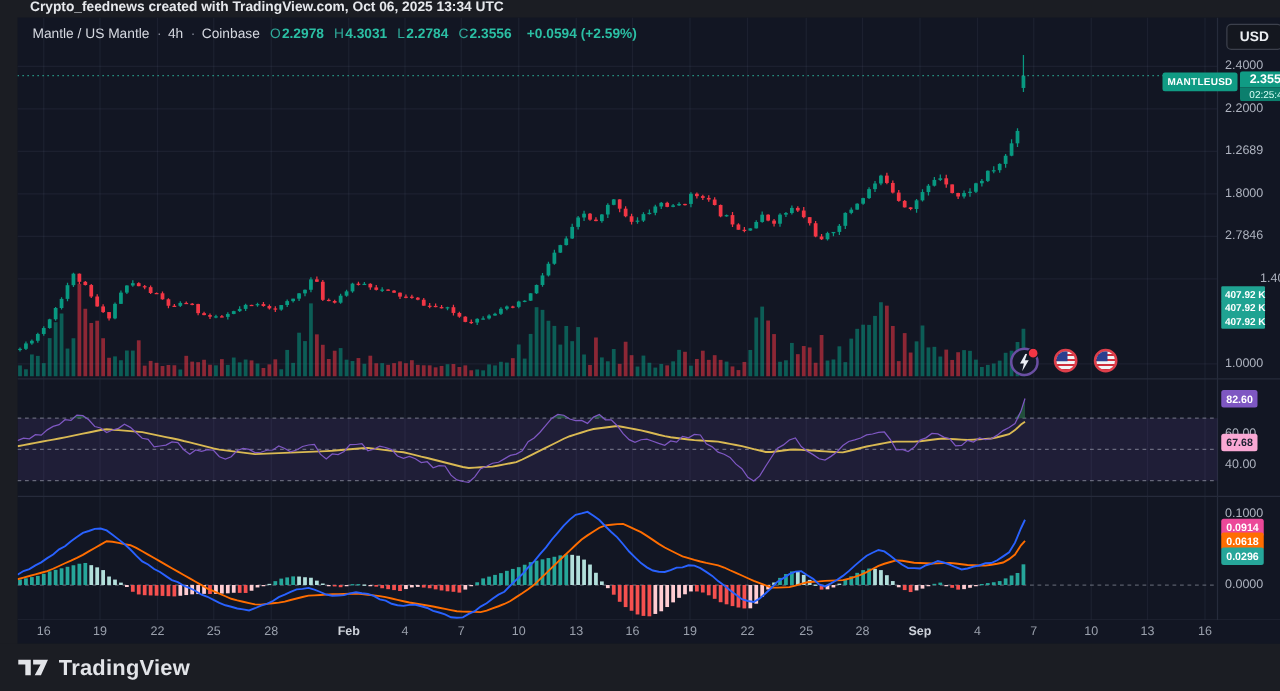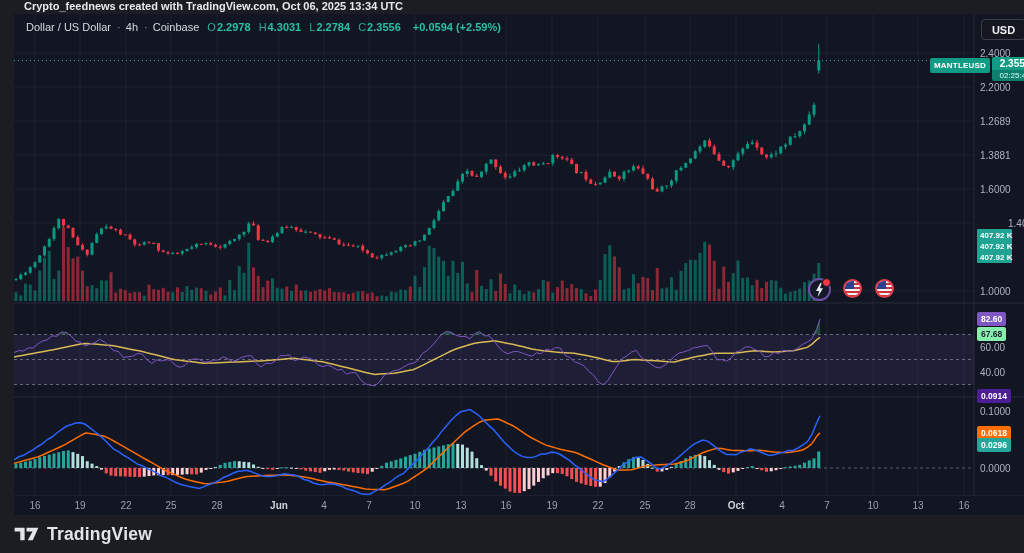--- a/index.html
+++ b/index.html
@@ -778,21 +778,21 @@
       </g>
       <line x1="0" y1="46.548" x2="960" y2="46.548" stroke="#2bb39b" stroke-width="1" stroke-dasharray="1 3"></line>
       <path d="M0,320.5 L0.0,320.5 L4.8,320.5 L9.5,320.5 L14.3,320.5 L19.0,320.5 L23.8,320.5 L28.5,320.5 L33.3,320.5 L38.0,320.5 L42.8,320.5 L47.5,318.1 L52.3,318.5 L57.0,320.5 L61.8,320.5 L66.5,320.5 L71.3,320.5 L76.0,320.5 L80.8,320.5 L85.5,320.5 L90.3,320.5 L95.0,320.5 L99.8,320.5 L104.5,320.5 L109.3,320.5 L114.0,320.5 L118.8,320.5 L123.5,320.5 L128.3,320.5 L133.0,320.5 L137.8,320.5 L142.5,320.5 L147.3,320.5 L152.0,320.5 L156.8,320.5 L161.5,320.5 L166.3,320.5 L171.0,320.5 L175.8,320.5 L180.5,320.5 L185.3,320.5 L190.0,320.5 L194.8,320.5 L199.5,320.5 L204.3,320.5 L209.0,320.5 L213.8,320.5 L218.5,320.5 L223.3,320.5 L228.0,320.5 L232.8,320.5 L237.5,320.5 L242.3,320.5 L247.0,320.5 L251.8,320.5 L256.5,320.5 L261.3,320.5 L266.0,320.5 L270.8,320.5 L275.5,320.5 L280.3,320.5 L285.0,320.5 L289.8,320.5 L294.5,320.5 L299.3,320.5 L304.0,320.5 L308.8,320.5 L313.5,320.5 L318.3,320.5 L323.0,320.5 L327.8,320.5 L332.5,320.5 L337.3,320.5 L342.0,320.5 L346.8,320.5 L351.5,320.5 L356.3,320.5 L361.0,320.5 L365.8,320.5 L370.5,320.5 L375.3,320.5 L380.0,320.5 L384.8,320.5 L389.5,320.5 L394.3,320.5 L399.0,320.5 L403.8,320.5 L408.5,320.5 L413.3,320.5 L418.0,320.5 L422.8,320.5 L427.5,320.5 L432.3,317.5 L437.0,318.2 L441.8,320.5 L446.5,320.5 L451.3,320.5 L456.0,320.5 L460.8,319.7 L465.5,317.6 L470.3,320.5 L475.0,320.5 L479.8,320.5 L484.5,320.5 L489.3,320.5 L494.0,320.5 L498.8,320.5 L503.5,320.5 L508.3,320.5 L513.0,320.5 L517.8,320.5 L522.5,320.5 L527.3,320.5 L532.0,320.5 L536.8,320.5 L541.5,320.5 L546.3,320.5 L551.0,320.5 L555.8,320.5 L560.5,320.5 L565.3,320.5 L570.0,320.5 L574.8,320.5 L579.5,320.5 L584.3,320.5 L589.0,320.5 L593.8,320.5 L598.5,320.5 L603.3,320.5 L608.0,320.5 L612.8,320.5 L617.5,320.5 L622.3,320.5 L627.0,320.5 L631.8,320.5 L636.5,320.5 L641.3,320.5 L646.0,320.5 L650.8,320.5 L655.5,320.5 L660.3,320.5 L665.0,320.5 L669.8,320.5 L674.5,320.5 L679.3,320.5 L684.0,320.5 L688.8,320.5 L693.5,320.5 L698.3,320.5 L703.0,320.5 L707.8,320.5 L712.5,320.5 L717.3,320.5 L722.0,320.5 L726.8,320.5 L731.5,320.5 L736.3,320.5 L741.0,320.5 L745.8,320.5 L750.5,320.5 L755.3,320.5 L760.0,320.5 L764.8,320.5 L769.5,320.5 L774.3,320.5 L779.0,320.5 L783.8,320.5 L788.5,320.5 L793.3,320.5 L798.0,320.5 L802.8,314.9 L806.0,304.8 L806,320.5 Z" fill="rgba(46,125,80,0.55)" clip-path="url(#cr)"></path>
       <polyline points="0.0,343.0 4.8,342.1 9.5,341.2 14.3,340.3 19.0,339.4 23.8,338.5 28.5,337.7 33.3,336.8 38.0,335.9 42.8,334.9 47.5,333.9 52.3,332.9 57.0,332.0 61.8,331.0 66.5,330.0 71.3,329.4 76.0,329.8 80.8,330.1 85.5,330.5 90.3,330.9 95.0,331.3 99.8,331.7 104.5,332.7 109.3,333.7 114.0,334.7 118.8,335.7 123.5,336.6 128.3,337.6 133.0,338.8 137.8,339.9 142.5,341.1 147.3,342.3 152.0,343.5 156.8,344.7 161.5,345.7 166.3,346.3 171.0,346.9 175.8,347.5 180.5,348.1 185.3,348.7 190.0,349.3 194.8,349.1 199.5,348.9 204.3,348.7 209.0,348.5 213.8,348.3 218.5,348.1 223.3,347.9 228.0,347.7 232.8,347.5 237.5,347.3 242.3,347.1 247.0,346.9 251.8,346.6 256.5,346.2 261.3,345.8 266.0,345.4 270.8,345.0 275.5,344.6 280.3,344.3 285.0,344.9 289.8,345.5 294.5,346.1 299.3,346.7 304.0,347.3 308.8,347.8 313.5,348.9 318.3,350.1 323.0,351.3 327.8,352.4 332.5,353.6 337.3,354.8 342.0,356.0 346.8,357.2 351.5,358.4 356.3,359.6 361.0,360.4 365.8,360.1 370.5,359.8 375.3,359.5 380.0,359.3 384.8,358.4 389.5,357.5 394.3,356.6 399.0,355.7 403.8,353.6 408.5,351.3 413.3,348.9 418.0,346.5 422.8,344.1 427.5,341.8 432.3,339.4 437.0,337.0 441.8,335.0 446.5,333.5 451.3,332.0 456.0,330.5 460.8,329.2 465.5,328.6 470.3,328.0 475.0,327.4 479.8,326.8 484.5,327.6 489.3,328.5 494.0,329.4 498.8,330.3 503.5,331.4 508.3,332.6 513.0,333.8 517.8,334.9 522.5,335.8 527.3,336.4 532.0,337.0 536.8,337.6 541.5,338.1 546.3,338.4 551.0,338.7 555.8,339.0 560.5,339.3 565.3,340.2 570.0,341.1 574.8,342.0 579.5,342.9 584.3,344.1 589.0,345.3 593.8,346.4 598.5,347.6 603.3,347.6 608.0,347.0 612.8,346.4 617.5,345.8 622.3,345.6 627.0,345.9 631.8,346.2 636.5,346.5 641.3,346.8 646.0,347.1 650.8,347.4 655.5,347.7 660.3,347.9 665.0,346.8 669.8,345.6 674.5,344.4 679.3,343.2 684.0,342.3 688.8,341.4 693.5,340.5 698.3,339.6 703.0,339.3 707.8,339.3 712.5,339.3 717.3,339.3 722.0,339.0 726.8,338.4 731.5,337.8 736.3,337.2 741.0,336.8 745.8,337.1 750.5,337.4 755.3,337.7 760.0,338.0 764.8,337.7 769.5,337.4 774.3,337.1 779.0,336.8 783.8,335.8 788.5,334.6 793.3,333.4 798.0,330.1 802.8,325.6 806.0,323.4" fill="none" stroke="#d9b953" stroke-width="1.5" clip-path="url(#cr)"></polyline>
       <polyline points="0.0,338.5 4.8,336.6 9.5,337.0 14.3,333.8 19.0,334.1 23.8,329.9 28.5,327.1 33.3,325.7 38.0,321.8 42.8,322.3 47.5,318.1 52.3,318.5 57.0,321.8 61.8,327.2 66.5,328.4 71.3,332.0 76.0,330.0 80.8,328.7 85.5,325.3 90.3,327.9 95.0,332.2 99.8,336.6 104.5,337.5 109.3,343.5 114.0,342.8 118.8,342.1 123.5,339.5 128.3,340.1 133.0,345.8 137.8,349.4 142.5,345.9 147.3,347.0 152.0,345.8 156.8,346.2 161.5,351.4 166.3,353.3 171.0,351.4 175.8,346.4 180.5,344.8 185.3,345.5 190.0,348.1 194.8,347.8 199.5,346.2 204.3,346.0 209.0,342.8 213.8,344.8 218.5,347.4 223.3,346.0 228.0,343.2 232.8,342.0 237.5,341.6 242.3,349.3 247.0,353.1 251.8,349.2 256.5,349.6 261.3,347.2 266.0,341.7 270.8,341.6 275.5,340.9 280.3,346.6 285.0,345.4 289.8,342.9 294.5,344.0 299.3,345.7 304.0,350.8 308.8,352.6 313.5,351.2 318.3,353.0 323.0,356.0 327.8,355.4 332.5,360.2 337.3,358.6 342.0,358.8 346.8,366.1 351.5,369.9 356.3,371.2 361.0,371.8 365.8,367.5 370.5,361.0 375.3,359.0 380.0,356.6 384.8,355.8 389.5,353.1 394.3,350.3 399.0,349.3 403.8,346.6 408.5,339.4 413.3,336.4 418.0,331.8 422.8,326.1 427.5,320.5 432.3,317.5 437.0,318.2 441.8,321.2 446.5,322.5 451.3,322.4 456.0,324.7 460.8,319.7 465.5,317.6 470.3,321.8 475.0,321.8 479.8,326.6 484.5,332.9 489.3,337.7 494.0,339.8 498.8,337.8 503.5,337.4 508.3,339.0 513.0,340.7 517.8,342.3 522.5,338.8 527.3,339.7 532.0,335.1 536.8,336.3 541.5,333.6 546.3,334.0 551.0,341.1 555.8,343.5 560.5,347.7 565.3,349.4 570.0,351.9 574.8,357.3 579.5,361.0 584.3,367.9 589.0,370.8 593.8,366.7 598.5,359.0 603.3,351.6 608.0,344.6 612.8,341.9 617.5,338.0 622.3,336.4 627.0,343.2 631.8,346.9 636.5,349.7 641.3,353.0 646.0,354.0 650.8,351.1 655.5,347.6 660.3,342.4 665.0,339.2 669.8,337.9 674.5,336.4 679.3,333.9 684.0,333.2 688.8,331.9 693.5,331.6 698.3,337.6 703.0,345.8 707.8,345.6 712.5,347.2 717.3,343.9 722.0,338.1 726.8,336.3 731.5,332.8 736.3,333.1 741.0,335.7 745.8,337.0 750.5,342.7 755.3,342.3 760.0,338.3 764.8,339.6 769.5,336.4 774.3,337.6 779.0,337.0 783.8,334.1 788.5,330.5 793.3,328.0 798.0,324.9 802.8,314.9 806.0,304.8" fill="none" stroke="#7e57c2" stroke-width="1" clip-path="url(#cr)"></polyline>
       <polyline points="0.0,449.4 4.8,448.1 9.5,446.8 14.3,445.5 19.0,444.2 23.8,442.9 28.5,441.0 33.3,438.8 38.0,436.6 42.8,434.5 47.5,432.3 52.3,429.9 57.0,427.1 61.8,424.4 66.5,421.7 71.3,419.0 76.0,419.4 80.8,420.3 85.5,421.3 90.3,422.2 95.0,424.3 99.8,427.0 104.5,429.7 109.3,432.4 114.0,435.1 118.8,437.9 123.5,440.6 128.3,443.3 133.0,446.0 137.8,448.7 142.5,451.4 147.3,454.1 152.0,456.9 156.8,458.9 161.5,460.9 166.3,463.0 171.0,465.0 175.8,466.3 180.5,467.4 185.3,468.5 190.0,469.5 194.8,469.7 199.5,469.1 204.3,468.6 209.0,468.1 213.8,467.3 218.5,466.0 223.3,464.8 228.0,463.6 232.8,462.5 237.5,462.3 242.3,462.0 247.0,461.7 251.8,461.4 256.5,461.3 261.3,461.2 266.0,461.0 270.8,460.9 275.5,461.3 280.3,461.8 285.0,462.3 289.8,462.9 294.5,463.7 299.3,464.8 304.0,465.9 308.8,467.0 313.5,468.0 318.3,468.8 323.0,469.6 327.8,470.4 332.5,471.2 337.3,472.2 342.0,473.1 346.8,474.1 351.5,475.0 356.3,475.3 361.0,475.4 365.8,475.5 370.5,475.7 375.3,474.5 380.0,472.7 384.8,471.0 389.5,469.2 394.3,466.8 399.0,463.7 403.8,460.6 408.5,457.4 413.3,453.9 418.0,449.3 422.8,444.7 427.5,440.1 432.3,435.5 437.0,431.0 441.8,426.5 446.5,422.0 451.3,417.6 456.0,414.3 460.8,411.2 465.5,408.2 470.3,406.3 475.0,405.8 479.8,405.3 484.5,405.1 489.3,407.3 494.0,409.5 498.8,411.7 503.5,414.7 508.3,417.9 513.0,421.1 517.8,424.0 522.5,426.4 527.3,428.8 532.0,431.1 536.8,432.5 541.5,433.9 546.3,435.2 551.0,436.3 555.8,437.3 560.5,438.3 565.3,440.0 570.0,442.2 574.8,444.3 579.5,446.4 584.3,448.6 589.0,450.7 593.8,452.5 598.5,454.3 603.3,456.0 608.0,456.1 612.8,455.9 617.5,455.7 622.3,454.5 627.0,453.1 631.8,451.8 636.5,451.4 641.3,451.1 646.0,450.7 650.8,450.5 655.5,450.3 660.3,450.1 665.0,449.0 669.8,447.5 674.5,445.9 679.3,443.7 684.0,441.2 688.8,438.7 693.5,437.0 698.3,435.6 703.0,434.3 707.8,434.6 712.5,435.4 717.3,436.2 722.0,436.4 726.8,436.6 731.5,436.8 736.3,436.7 741.0,436.5 745.8,436.3 750.5,436.8 755.3,437.4 760.0,438.0 764.8,438.2 769.5,438.4 774.3,438.5 779.0,437.8 783.8,437.0 788.5,436.0 793.3,433.3 798.0,429.6 802.8,422.2 806.0,418.7" fill="none" stroke="#ff6d00" stroke-width="1.5" clip-path="url(#cd2)"></polyline>
       <polyline points="0.0,445.8 4.8,442.8 9.5,441.3 14.3,438.3 19.0,435.9 23.8,432.5 28.5,429.6 33.3,425.5 38.0,423.0 42.8,419.0 47.5,415.6 52.3,412.3 57.0,410.8 61.8,409.1 66.5,408.8 71.3,410.3 76.0,413.8 80.8,417.5 85.5,421.2 90.3,425.6 95.0,430.5 99.8,435.1 104.5,437.6 109.3,441.2 114.0,443.6 118.8,446.9 123.5,450.1 128.3,451.7 133.0,454.6 137.8,456.4 142.5,458.8 147.3,461.8 152.0,463.4 156.8,465.9 161.5,468.3 166.3,470.2 171.0,471.4 175.8,472.8 180.5,473.5 185.3,474.4 190.0,472.6 194.8,470.5 199.5,469.1 204.3,466.8 209.0,463.7 213.8,461.7 218.5,459.5 223.3,457.5 228.0,457.1 232.8,456.3 237.5,457.7 242.3,459.6 247.0,461.6 251.8,462.6 256.5,462.4 261.3,462.1 266.0,460.7 270.8,459.8 275.5,460.6 280.3,461.1 285.0,462.7 289.8,465.5 294.5,466.5 299.3,469.0 304.0,470.2 308.8,470.7 313.5,469.9 318.3,469.8 323.0,471.0 327.8,472.4 332.5,474.7 337.3,476.0 342.0,477.5 346.8,479.8 351.5,480.2 356.3,479.9 361.0,477.1 365.8,474.9 370.5,471.3 375.3,468.6 380.0,465.0 384.8,461.7 389.5,459.4 394.3,454.4 399.0,449.9 403.8,445.4 408.5,440.0 413.3,435.1 418.0,429.3 422.8,423.9 427.5,417.6 432.3,412.1 437.0,406.5 441.8,401.7 446.5,397.8 451.3,396.7 456.0,395.5 460.8,398.6 465.5,402.0 470.3,407.0 475.0,411.6 479.8,415.9 484.5,421.4 489.3,427.2 494.0,431.9 498.8,436.5 503.5,439.9 508.3,442.4 513.0,443.4 517.8,443.6 522.5,442.1 527.3,440.1 532.0,439.9 536.8,438.2 541.5,438.5 546.3,440.5 551.0,443.5 555.8,446.7 560.5,450.9 565.3,454.3 570.0,458.2 574.8,461.8 579.5,465.4 584.3,466.8 589.0,467.6 593.8,464.7 598.5,460.6 603.3,456.2 608.0,451.3 612.8,448.5 617.5,445.3 622.3,443.3 627.0,442.9 631.8,446.2 636.5,449.1 641.3,453.5 646.0,455.1 650.8,452.7 655.5,450.0 660.3,446.7 665.0,442.9 669.8,438.5 674.5,434.5 679.3,430.6 684.0,428.2 688.8,426.0 693.5,427.1 698.3,430.6 703.0,434.4 707.8,437.8 712.5,440.5 717.3,440.5 722.0,440.8 726.8,438.2 731.5,436.9 736.3,434.8 741.0,436.0 745.8,437.7 750.5,439.8 755.3,441.6 760.0,440.8 764.8,439.3 769.5,438.4 774.3,436.6 779.0,436.4 783.8,434.2 788.5,431.1 793.3,427.8 798.0,420.1 802.8,408.6 806.0,401.8" fill="none" stroke="#2962ff" stroke-width="1.5" clip-path="url(#cd2)"></polyline>
     </svg>
 
   <div class="legend">
-    <span class="ttl">Dollar / US Dollar</span>
+    <span class="ttl">Mantle / US Mantle</span>
     <span class="sep">·</span>
     <span class="ttl">4h</span>
     <span class="sep">·</span>
     <span class="ttl">Coinbase</span>
     <span class="lab">O</span><span class="val">2.2978</span>
     <span class="lab">H</span><span class="val">4.3031</span>
     <span class="lab">L</span><span class="val">2.2784</span>
     <span class="lab">C</span><span class="val">2.3556</span>
     <span class="chg">+0.0594 (+2.59%)</span>
   </div>
@@ -804,55 +804,55 @@
     <span class="symbox">
       <div class="symprice">2.3556</div>
       <div class="symcd">02:25:45</div>
     </span>
   </div>
 
   <div id="yaxis">
       <div class="ptick" style="top: 39px;">2.4000</div>
       <div class="ptick" style="top: 73px;">2.2000</div>
       <div class="ptick" style="top: 107px;">1.2689</div>
-      <div class="ptick" style="top: 141px;">1.3881</div>
-      <div class="ptick" style="top: 175px;">1.6000</div>
+      <div class="ptick" style="top: 141px;">1.8000</div>
+      <div class="ptick" style="top: 175px;">2.7846</div>
       <div class="ptick" style="top: 209px; margin-left: 28px;">1.4000</div>
       <div class="ptick" style="top: 277px;">1.0000</div>
       <div class="vbadge" style="top: 215px;">407.92 K</div>
       <div class="vbadge" style="top: 226px;">407.92 K</div>
       <div class="vbadge" style="top: 237px;">407.92 K</div>
       <div class="ptick" style="top: 333px;">60.00</div>
       <div class="ptick" style="top: 358px;">40.00</div>
       <div class="abadge" style="top: 304.75px; background: rgb(126, 87, 194); color: rgb(255, 255, 255);">82.60</div>
-      <div class="abadge" style="top: 320px; background: #86efac; color: rgb(28, 32, 48);">67.68</div>
+      <div class="abadge" style="top: 340px; background: #f9a8d4; color: rgb(28, 32, 48);">67.68</div>
       <div class="ptick" style="top: 396.86px;">0.1000</div>
       <div class="ptick" style="top: 425.43px;">0.0500</div>
       <div class="ptick" style="top: 454px;">0.0000</div>
-      <div class="abadge" style="top: 382px; background: #4c1d95; color: rgb(255, 255, 255);">0.0914</div>
+      <div class="abadge" style="top: 408px; background: #ec4899; color: rgb(255, 255, 255);">0.0914</div>
       <div class="abadge" style="top: 418.687px; background: rgb(255, 109, 0); color: rgb(255, 255, 255);">0.0618</div>
       <div class="abadge" style="top: 431px; background: rgb(38, 166, 154); color: rgb(255, 255, 255);">0.0296</div>
     </div>
   <div id="taxis">
       <div class="ttick" style="left: 21px;">16</div>
       <div class="ttick" style="left: 66px;">19</div>
       <div class="ttick" style="left: 112px;">22</div>
       <div class="ttick" style="left: 157px;">25</div>
       <div class="ttick" style="left: 203px;">28</div>
-      <div class="ttick month" style="left: 265px;">Jun</div>
+      <div class="ttick month" style="left: 265px;">Feb</div>
       <div class="ttick" style="left: 310px;">4</div>
       <div class="ttick" style="left: 355px;">7</div>
       <div class="ttick" style="left: 401px;">10</div>
       <div class="ttick" style="left: 447px;">13</div>
       <div class="ttick" style="left: 492px;">16</div>
       <div class="ttick" style="left: 538px;">19</div>
       <div class="ttick" style="left: 584px;">22</div>
       <div class="ttick" style="left: 631px;">25</div>
       <div class="ttick" style="left: 676px;">28</div>
-      <div class="ttick month" style="left: 722px;">Oct</div>
+      <div class="ttick month" style="left: 722px;">Sep</div>
       <div class="ttick" style="left: 768px;">4</div>
       <div class="ttick" style="left: 813px;">7</div>
       <div class="ttick" style="left: 859px;">10</div>
       <div class="ttick" style="left: 904px;">13</div>
       <div class="ttick" style="left: 950px;">16</div>
     </div>
   <div id="mks">
       <div class="mk bolt" style="left: 794px; top: 264px;">
         <svg width="11" height="14" viewBox="0 0 12 16">
           <polygon points="7,0 2,9 5.5,9 4,16 10,6 6.5,6 8.5,0" fill="#eceef5"></polygon>

